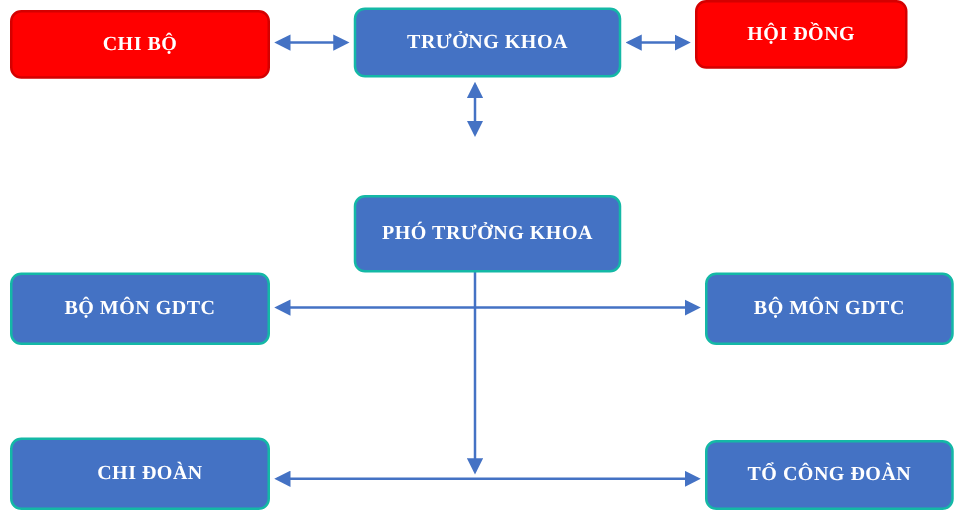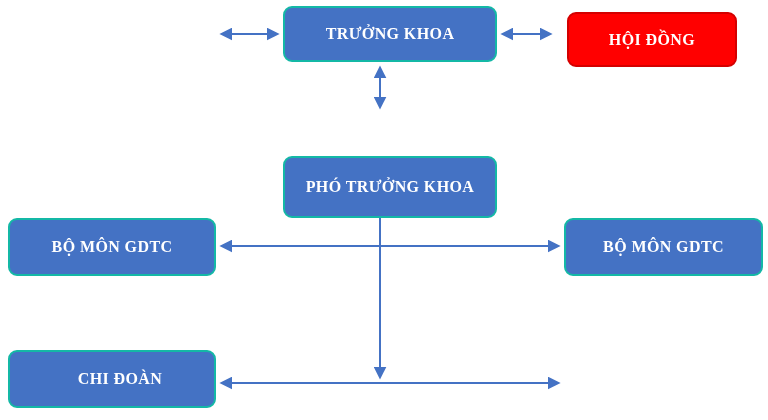--- a/index.html
+++ b/index.html
@@ -39,21 +39,21 @@
     background: #4472C4;
     border: 2px solid #14b8a6;
   }
   .node-red {
     background: #FF0000;
     border: 2px solid #D40000;
   }
   
   #n-chi-bo          { left: 8px;   top: 8px;   width: 208px; height: 55px; }
   #n-truong-khoa     { left: 283px; top: 6px;   width: 214px; height: 56px; }
-  #n-hoi-dong        { left: 556px; top: 12px;   width: 170px; height: 55px; margin-left: 11px; }
+  #n-hoi-dong        { left: 556px; top: 0;   width: 170px; height: 55px; }
   #n-pho-truong-khoa { left: 283px; top: 112px; width: 214px; height: 62px; margin-top: 44px; }
   #n-bo-mon-left     { left: 8px;   top: 218px; width: 208px; height: 58px; }
   #n-bo-mon-right    { left: 564px; top: 218px; width: 199px; height: 58px; }
   #n-chi-doan        { left: 8px;   top: 350px; width: 208px; height: 58px; padding-left: 16px; }
   #n-to-cong-doan    { left: 564px; top: 352px; width: 199px; height: 56px; }
 </style>
 </head>
 <body>
 
 <div id="canvas">
@@ -71,20 +71,23 @@
 
     <line x1="380" y1="68" x2="380" y2="107" stroke="#4472C4" stroke-width="2" marker-start="url(#ah)" marker-end="url(#ah)"></line>
 
     <line x1="380" y1="180" x2="380" y2="377" stroke="#4472C4" stroke-width="2" marker-start="url(#ah)" marker-end="url(#ah)"></line>
 
     <line x1="222" y1="246" x2="558" y2="246" stroke="#4472C4" stroke-width="2" marker-start="url(#ah)" marker-end="url(#ah)"></line>
 
     <line x1="222" y1="383" x2="558" y2="383" stroke="#4472C4" stroke-width="2" marker-start="url(#ah)" marker-end="url(#ah)"></line>
   </svg>
 
+  <div id="n-chi-bo" class="node node-red">
+    <span>CHI BỘ</span>
+  </div>
 
   <div id="n-truong-khoa" class="node node-blue">
     <span>TRƯỞNG KHOA</span>
   </div>
 
   <div id="n-hoi-dong" class="node node-red">
     <span>HỘI ĐỒNG</span>
   </div>
 
   <div id="n-pho-truong-khoa" class="node node-blue">
@@ -96,14 +99,17 @@
   </div>
 
   <div id="n-bo-mon-right" class="node node-blue">
     <span>BỘ MÔN GDTC</span>
   </div>
 
   <div id="n-chi-doan" class="node node-blue">
     <span>CHI ĐOÀN</span>
   </div>
 
+  <div id="n-to-cong-doan" class="node node-blue">
+    <span>TỔ CÔNG ĐOÀN</span>
+  </div>
 
 </div>
 
 </body></html>

